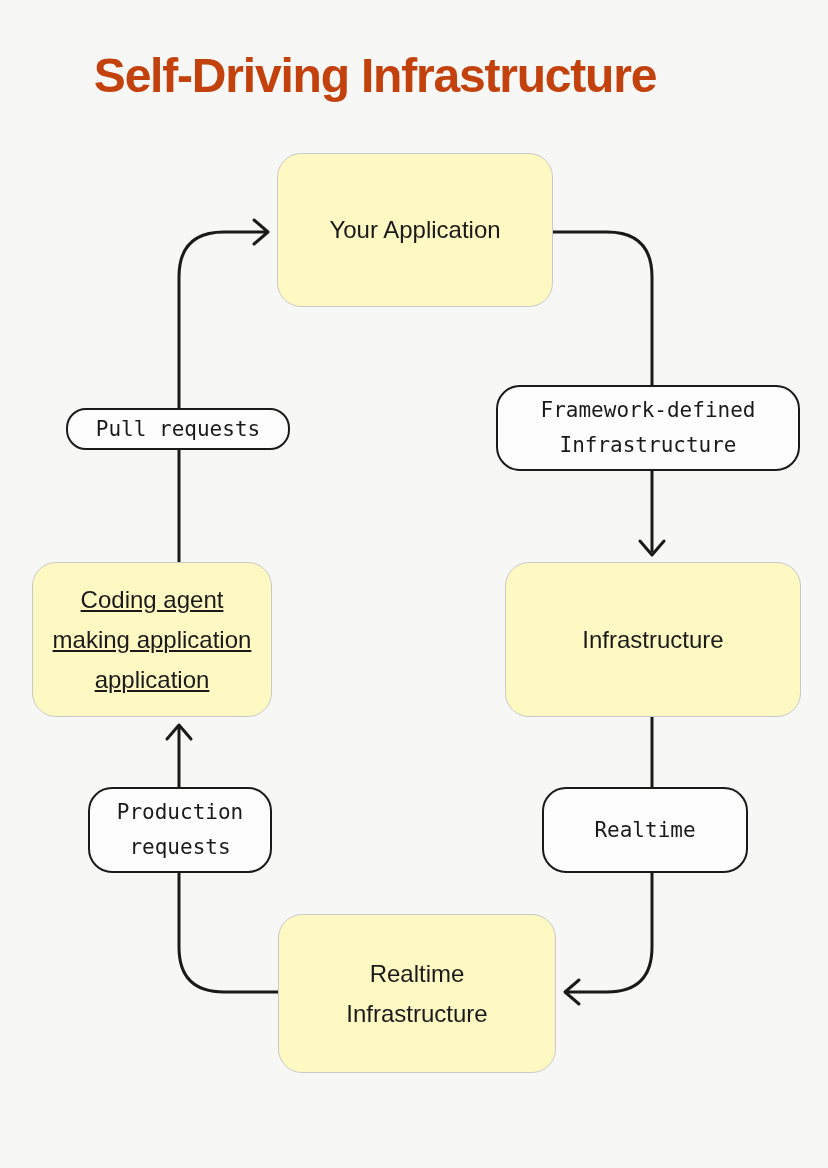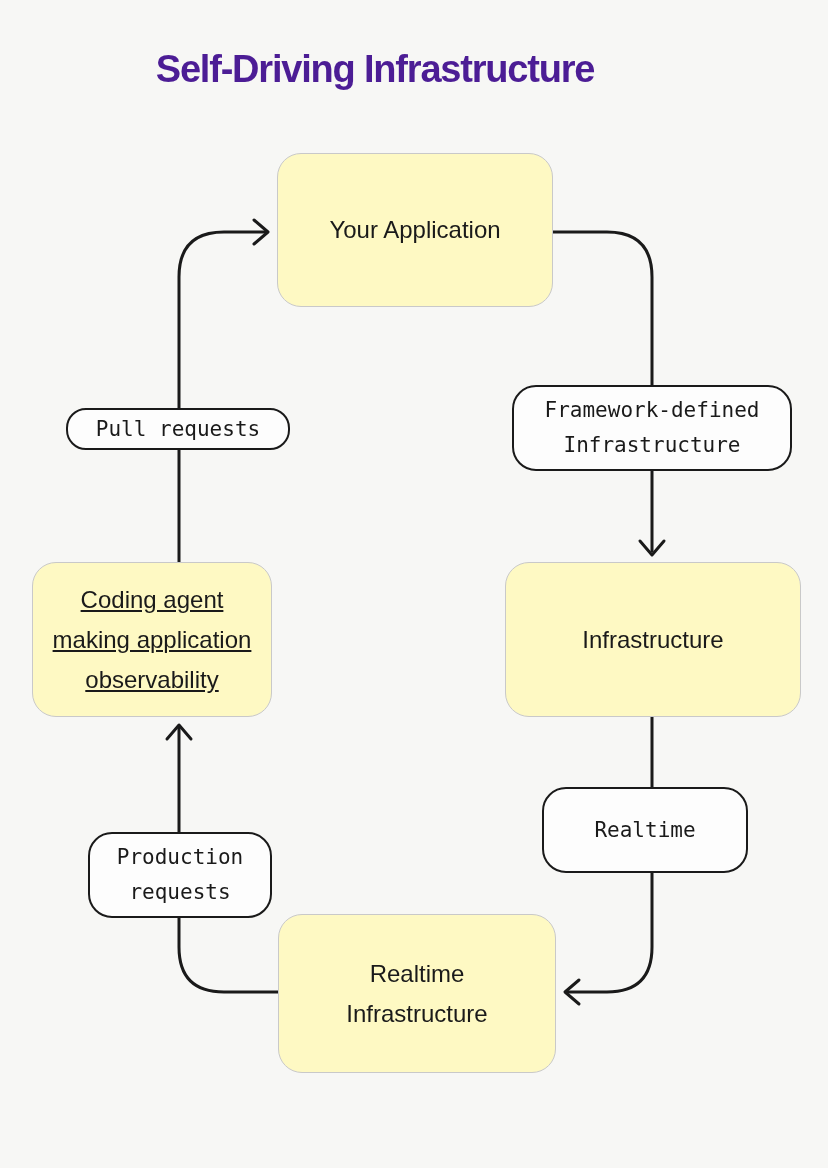--- a/index.html
+++ b/index.html
@@ -18,24 +18,24 @@
     position: relative;
     width: 828px;
     height: 1168px;
   }
   .diagram-title {
     position: absolute;
     left: 0;
     top: 48px;
     width: 750px;
     text-align: center;
-    font-size: 38px;
+    font-size: 48px;
     font-weight: 700;
     letter-spacing: -1.2px;
-    color: #4c1d95;
+    color: #c2410c;
   }
   svg.connectors {
     position: absolute;
     left: 0;
     top: 0;
     z-index: 1;
   }
   .node {
     position: absolute;
     box-sizing: border-box;
@@ -66,23 +66,23 @@
     font-size: 21px;
     line-height: 35px;
     text-align: center;
     white-space: nowrap;
   }
   #node-your-application { left: 277px; top: 153px; width: 276px; height: 154px; }
   #node-infrastructure   { left: 505px; top: 562px; width: 296px; height: 155px; }
   #node-coding-agent     { left: 32px;  top: 562px; width: 240px; height: 155px; text-decoration: underline; }
   #node-agentic          { left: 278px; top: 914px; width: 278px; height: 159px; }
 
-  #label-framework  { left: 512px; top: 385px; width: 280px; height: 86px; }
+  #label-framework  { left: 496px; top: 385px; width: 304px; height: 86px; }
   #label-realtime   { left: 542px; top: 787px; width: 206px; height: 86px; }
-  #label-production { left: 88px;  top: 832px; width: 184px; height: 86px; text-align: right; }
+  #label-production { left: 88px;  top: 787px; width: 184px; height: 86px; text-align: right; }
   #label-pull       { left: 66px;  top: 408px; width: 224px; height: 42px; border-radius: 20px; }
 </style>
 </head>
 <body>
 
 <div class="canvas">
 
   <div class="diagram-title">Self-Driving Infrastructure</div>
 
   <svg class="connectors" width="828" height="1168" viewBox="0 0 828 1168" fill="none" stroke="#1a1a1a" stroke-width="3" stroke-linecap="round" stroke-linejoin="round">
@@ -104,21 +104,21 @@
     <div>Your Application</div>
   </div>
 
   <div class="node" id="node-infrastructure">
     <div>Infrastructure</div>
   </div>
 
   <div class="node" id="node-coding-agent">
     <div>Coding agent</div>
     <div>making application</div>
-    <div>observability</div>
+    <div>application</div>
   </div>
 
   <div class="node" id="node-agentic">
     <div>Realtime</div>
     <div>Infrastructure</div>
   </div>
 
   <div class="edge-label" id="label-framework">
     <div>Framework-defined</div>
     <div>Infrastructure</div>

